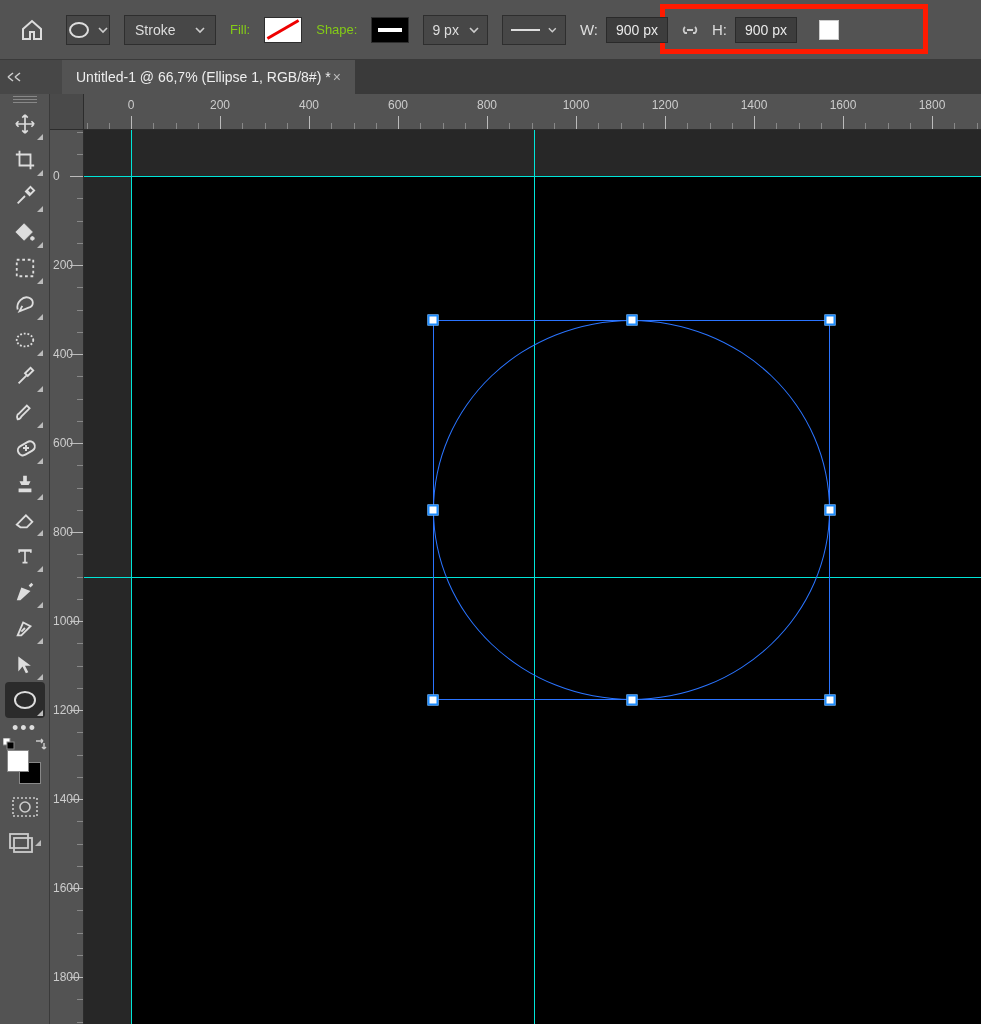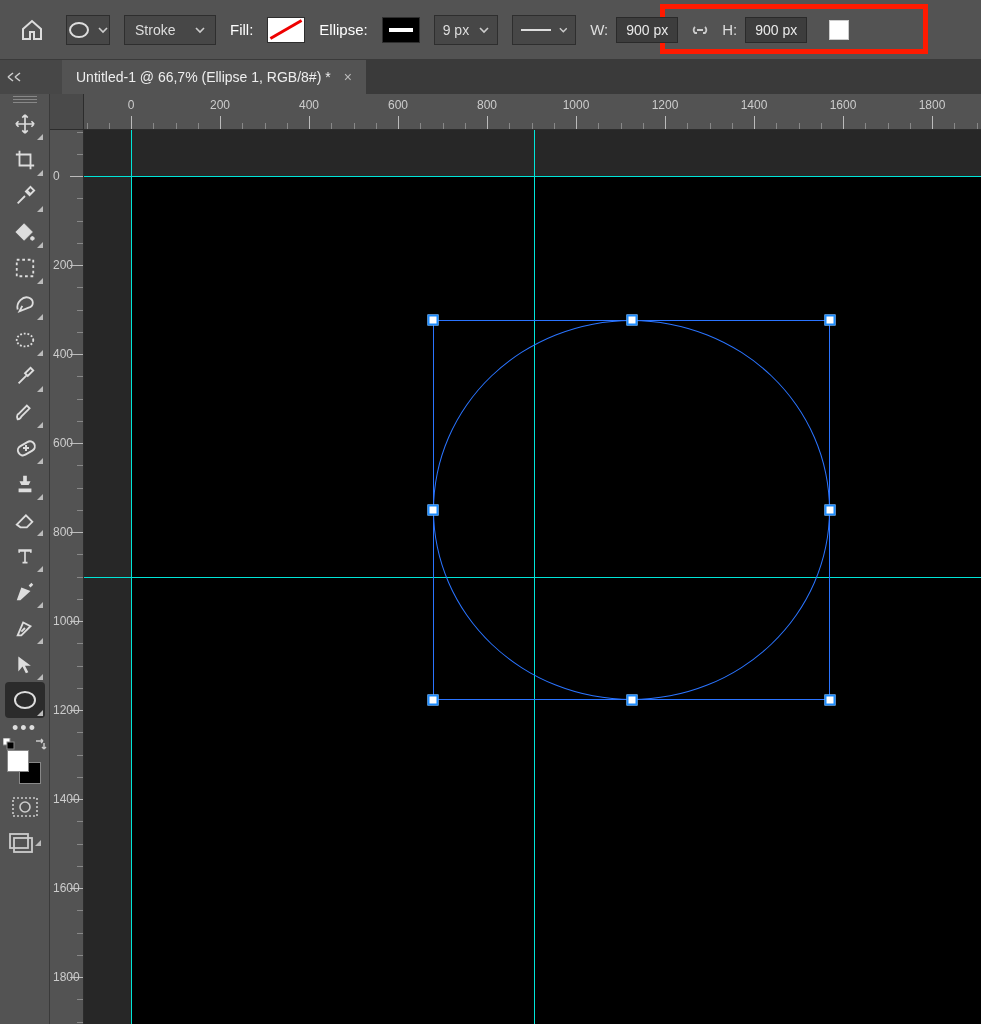--- a/index.html
+++ b/index.html
@@ -4,21 +4,21 @@
 <style>
 * { box-sizing: border-box; margin: 0; padding: 0; font-family: Arial, Helvetica, sans-serif; }
 html, body { width: 981px; height: 1024px; overflow: hidden; background:#535353; color:#ddd; }
 
 
 .options-bar { position:absolute; left:0; top:0; width:981px; height:60px; background:#535353; display:flex; align-items:center; padding:0 12px; gap:14px; border-bottom:1px solid #3a3a3a;}
 .home-btn { width:40px; height:40px; display:flex; align-items:center; justify-content:center; cursor:pointer;}
 .tool-swatch { width:44px; height:30px; background:#474747; border:1px solid #2e2e2e; display:flex; align-items:center; justify-content:center; gap:4px; cursor:pointer;}
 .dd-caret { margin-left:4px; }
 .mode-select { background:#474747; border:1px solid #2e2e2e; color:#ddd; height:30px; padding:0 10px; font-size:14px; width:92px; display:flex; align-items:center; justify-content:space-between; cursor:pointer;}
-.opt-label { font-size:15px; color:#ffffff; }
+.opt-label { font-size:13px; color:#84cc16; }
 .fill-swatch, .stroke-swatch { width:38px; height:26px; border:1px solid #2e2e2e; background:#fff; display:flex; align-items:center; justify-content:center; cursor:pointer;}
 .fill-swatch .diag { width:140%; height:3px; background:#e00; transform:rotate(-30deg);}
 .stroke-swatch .inner { width:24px; height:4px; background:#fff; outline:2px solid #000;}
 .stroke-w { display:flex; align-items:center; height:30px; background:#474747; border:1px solid #2e2e2e; padding:0 8px; gap:10px; cursor:pointer; font-size:14px;}
 .stroke-style { display:flex; align-items:center; height:30px; background:#474747; border:1px solid #2e2e2e; padding:0 8px; gap:8px; width:64px; cursor:pointer;}
 .stroke-style .line { width:34px; height:2px; background:#ddd;}
 
 .wh-group { display:flex; align-items:center; gap:8px; position:relative;}
 .wh-label { font-size:15px; }
 .wh-input { width:62px; height:26px; background:#3d3d3d; border:1px solid #2a2a2a; color:#e9e9e9; text-align:center; font-size:14px;}
@@ -26,21 +26,21 @@
 
 .opt-square { width:20px; height:20px; border:1px solid #ccc; background:#fff; cursor:pointer;}
 
 .highlight-box { position:absolute; border:5px solid #ff1a00; pointer-events:none; }
 #hibox { left:660px; top:4px; width:268px; height:50px; }
 
 
 .tab-bar { position:absolute; left:62px; top:60px; width:919px; height:34px; background:#3a3a3a; display:flex; align-items:flex-end;}
 .left-collapse { position:absolute; left:0; top:60px; width:62px; height:34px; background:#474747; display:flex; align-items:center; padding-left:6px;}
 .left-collapse svg { cursor:pointer;}
-.doc-tab { height:34px; background:#535353; padding:0 14px; display:flex; align-items:center; gap:13px; font-size:14px; color:#eee;}
+.doc-tab { height:34px; background:#535353; padding:0 14px; display:flex; align-items:center; gap:2px; font-size:14px; color:#eee;}
 .doc-tab .close { font-size:14px; color:#bbb; cursor:pointer;}
 
 
 .toolbar { position:absolute; left:0; top:94px; width:50px; height:930px; background:#535353; border-right:1px solid #3a3a3a; display:flex; flex-direction:column; align-items:center;}
 .grip { width:30px; height:8px; margin:2px 0 2px; display:flex; flex-direction:column; gap:2px; align-items:center;}
 .grip span{ width:24px; height:1px; background:#888;}
 .tool { width:40px; height:36px; display:flex; align-items:center; justify-content:center; position:relative; cursor:pointer; color:#dcdcdc;}
 .tool.active { background:#2b2b2b; border-radius:4px;}
 .tool .tri { position:absolute; right:2px; bottom:2px; width:0; height:0; border-left:3px solid transparent; border-top:3px solid transparent; border-right:3px solid #bbb; border-bottom:3px solid #bbb;}
 .tool-more { width:40px; height:20px; display:flex; align-items:center; justify-content:center; font-size:18px; letter-spacing:2px; color:#ddd; margin-top:0px; cursor:pointer;}
@@ -100,21 +100,21 @@
     <svg width="10" height="10" viewBox="0 0 10 10">
         <path d="M1 3 L5 7 L9 3" fill="none" stroke="#ccc" stroke-width="1.6"></path>
       </svg>
   </div>
 
   <span class="opt-label">Fill:</span>
   <div class="fill-swatch">
       <div class="diag"></div>
     </div>
 
-  <span class="opt-label">Ellipse:</span>
+  <span class="opt-label">Shape:</span>
   <div class="stroke-swatch" style="background:#000;">
       <div class="inner"></div>
     </div>
 
   <div class="stroke-w">
     <span>9 px</span>
     <svg width="10" height="10" viewBox="0 0 10 10">
         <path d="M1 3 L5 7 L9 3" fill="none" stroke="#ccc" stroke-width="1.6"></path>
       </svg>
   </div>

